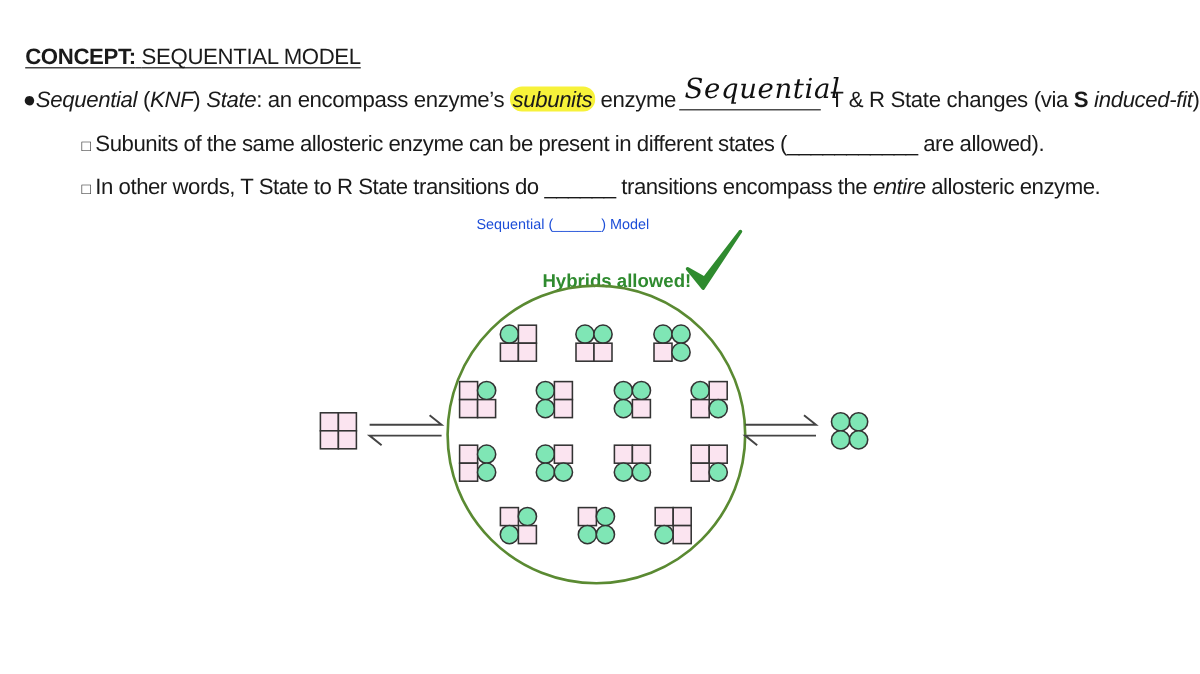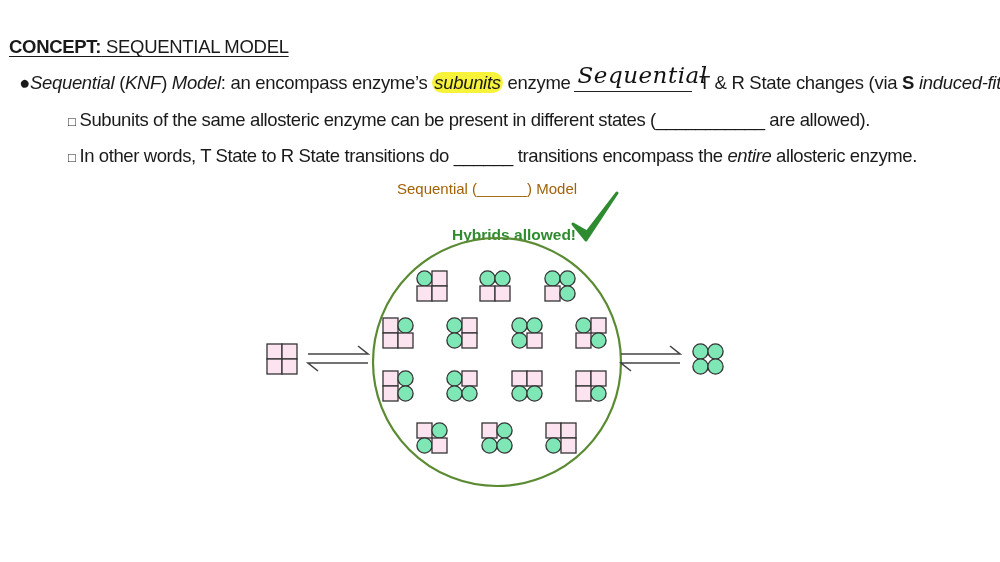--- a/index.html
+++ b/index.html
@@ -1,41 +1,41 @@
 <!DOCTYPE html>
 <html><head>
 <meta charset="utf-8">
 <style>
   html, body { margin: 0; padding: 0; background: #ffffff; }
   body { width: 1000px; height: 562px; position: relative; overflow: hidden;
          font-family: "Liberation Sans", sans-serif; color: #1a1a1a; }
-  .title { position: absolute; left: 9px; top: 36px; font-size: 18.5px;
+  .title { position: absolute; left: 21px; top: 36px; font-size: 18.5px;
            text-decoration: underline; text-underline-offset: 3px; letter-spacing: -0.3px; }
   .title b { font-weight: bold; }
   .line1 { position: absolute; left: 19px; top: 72px; font-size: 18.5px; letter-spacing: -0.3px; white-space: nowrap; }
-  .hl { background: #f7f23a; border-radius: 22px; padding: 0 2px; }
+  .hl { background: #f7f23a; border-radius: 10px; padding: 0 2px; }
   .hand { display: inline-block; width: 118px; border-bottom: 1.5px solid #222; position: relative; height: 18px; vertical-align: -3px; margin: 0 3px; }
   .hand span { position: absolute; left: 4px; top: -11px; font-family: "DejaVu Serif", serif; font-style: italic; font-size: 23px; letter-spacing: 0.5px; color: #111; }
   .sub { position: absolute; left: 68px; font-size: 18.5px; letter-spacing: -0.4px; white-space: nowrap; }
   .sub1 { top: 109px; } .sub2 { top: 145px; }
   .box { font-size: 13px; margin-right: 4px; }
-  .caption { position: absolute; left: 397px; top: 180px; font-size: 15px; color: #a16207; }
+  .caption { position: absolute; left: 397px; top: 180px; font-size: 12px; color: #1d4ed8; }
   .hybrid { position: absolute; left: 452px; top: 226px; font-size: 15.5px; font-weight: bold; color: #2f8b2f; }
   svg.diagram { position: absolute; left: 0; top: 0; }
 </style>
 </head>
 <body>
 
 <div class="title">
   <b>CONCEPT:</b>
   <span>SEQUENTIAL MODEL</span>
 </div>
 
 <div class="line1">
-  <span>●</span><i>Sequential</i><span> (</span><i>KNF</i><span>) </span><i>Model</i><span>: an encompass enzyme’s </span><i class="hl">subunits</i><span> enzyme</span><span class="hand"><span>Sequential</span></span><span> T &amp; R State changes (via </span><b>S</b><span> </span><i>induced-fit</i><span>).</span>
+  <span>●</span><i>Sequential</i><span> (</span><i>KNF</i><span>) </span><i>State</i><span>: an encompass enzyme’s </span><i class="hl">subunits</i><span> enzyme</span><span class="hand"><span>Sequential</span></span><span> T &amp; R State changes (via </span><b>S</b><span> </span><i>induced-fit</i><span>).</span>
 </div>
 
 <div class="sub sub1">
   <span class="box">□</span><span>Subunits of the same allosteric enzyme can be present in different states (</span><span>___________</span><span> are allowed).</span>
 </div>
 
 <div class="sub sub2">
   <span class="box">□</span><span>In other words, T State to R State transitions do </span><span>______</span><span> transitions encompass the </span><i>entire</i><span> allosteric enzyme.</span>
 </div>
 

